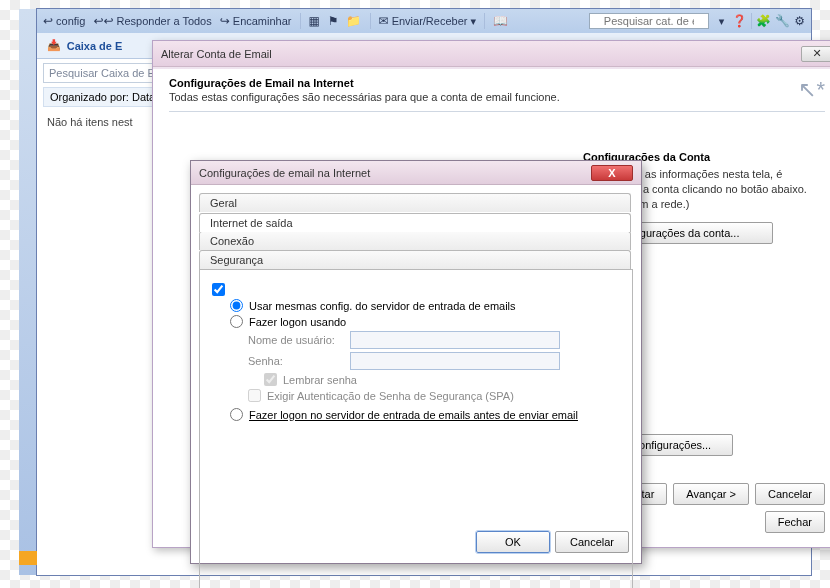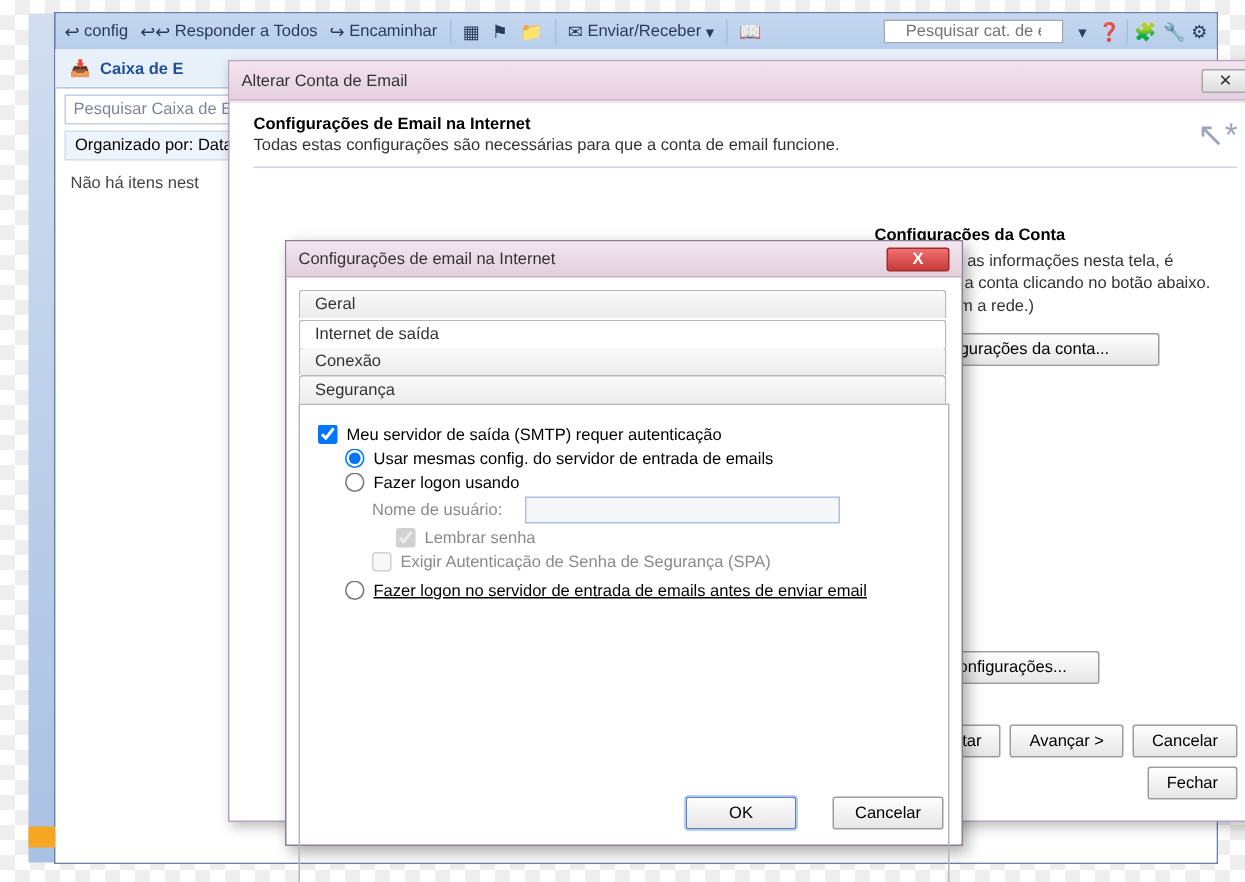--- a/index.html
+++ b/index.html
@@ -65,21 +65,21 @@
   .tab.active { background: #fff; position: relative; top: 1px; }
   .tabbody { border: 1px solid #b8b8b8; border-top: none; margin: 0 8px 8px 8px;
     height: 320px; padding: 10px 12px; }
   .row { display: flex; align-items: center; gap: 6px; margin: 3px 0; }
   .indent1 { margin-left: 18px; }
   .indent2 { margin-left: 36px; }
   .indent3 { margin-left: 52px; }
   .lbl-col { color: #8a8a8a; width: 96px; }
   .txtin { border: 1px solid #adc1dc; height: 18px; width: 210px; background: #fff; }
   .txtin[disabled] { background: #f4f6fa; }
-  .dlg2-footer { position: absolute; right: 12px; bottom: 10px; display: flex; gap: 24px; }
+  .dlg2-footer { position: absolute; right: 12px; bottom: 10px; display: flex; gap: 5px; }
   .dlg2-footer .btn.primary { border: 1px solid #5a86c9; outline: 1px solid #b9d0ef; }
 
   .disabled-text { color: #8a8a8a; }
 </style>
 </head>
 <body>
 
 <div class="app-frame">
   <div class="left-rail"></div>
   <div class="ymark"></div>
@@ -178,34 +178,37 @@
   </div>
   <div class="tabstrip">
     <div class="tab">Geral</div>
     <div class="tab active">Internet de saída</div>
     <div class="tab">Conexão</div>
     <div class="tab">Segurança</div>
   </div>
   <div class="tabbody">
     <div class="row">
       <input type="checkbox" checked="" style="">
-      <span>Meu servidor de saída (SMTP) requer autenticação</span>
     </div>
     <div class="row indent1">
       <input type="radio" name="auth" checked="" style="">
       <span>Usar mesmas config. do servidor de entrada de emails</span>
     </div>
     <div class="row indent1">
       <input type="radio" name="auth" style="">
       <span>Fazer logon usando</span>
     </div>
     <div class="row indent2">
       <span class="lbl-col">Nome de usuário:</span>
       <input class="txtin" disabled="" style="">
     </div>
+    <div class="row indent2">
+      <span class="lbl-col">Senha:</span>
+      <input class="txtin" type="password" disabled="" style="">
+    </div>
     <div class="row indent3">
       <input type="checkbox" checked="" disabled="" style="">
       <span class="disabled-text">Lembrar senha</span>
     </div>
     <div class="row indent2">
       <input type="checkbox" disabled="" style="">
       <span class="disabled-text">Exigir Autenticação de Senha de Segurança (SPA)</span>
     </div>
     <div class="row indent1" style="margin-top:6px;text-decoration:underline;">
       <input type="radio" name="auth" style="">

